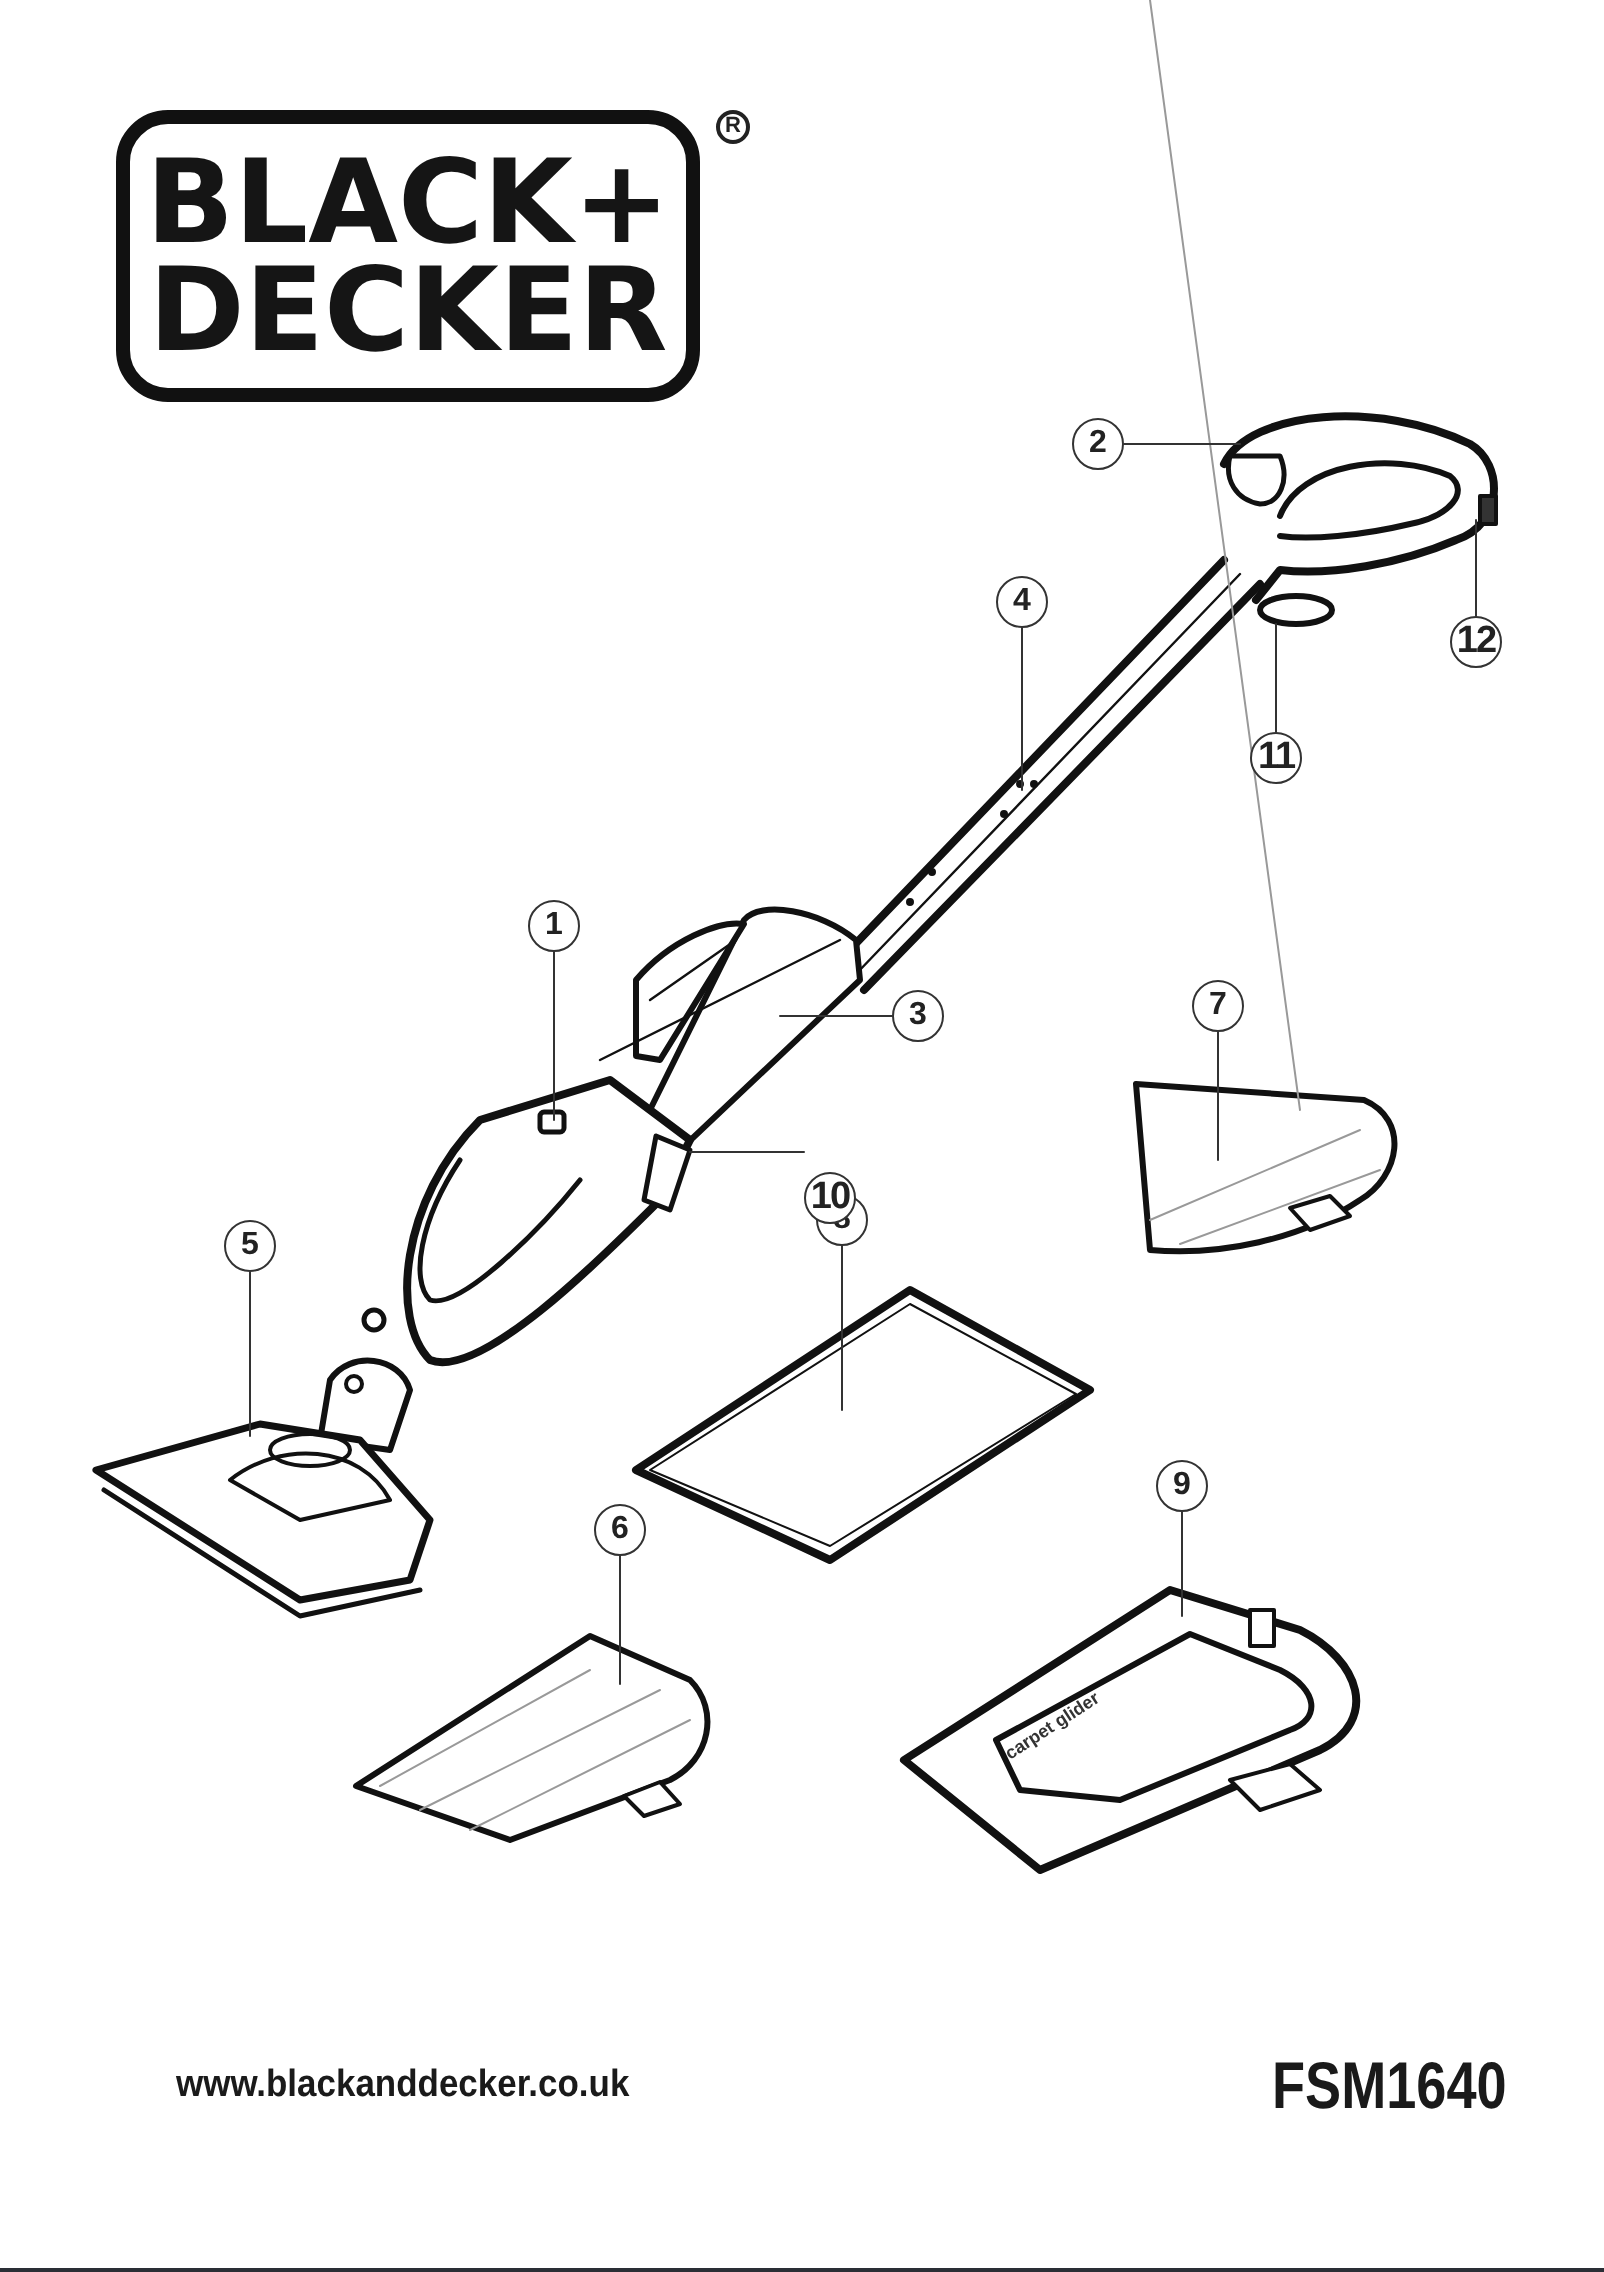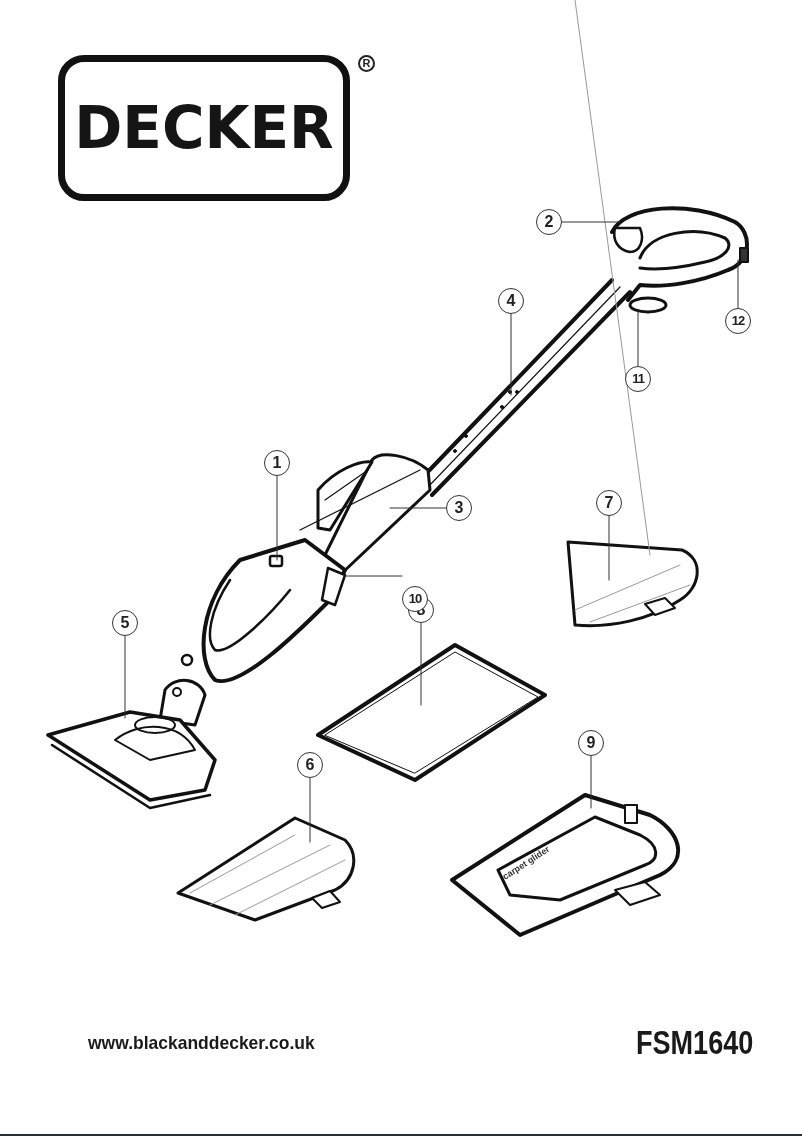--- a/index.html
+++ b/index.html
@@ -2,30 +2,31 @@
 <html><head>
 <meta charset="utf-8">
 <style>
   html, body { margin: 0; padding: 0; background: #ffffff; }
   body { width: 802px; height: 1136px; position: relative; overflow: hidden; font-family: "Liberation Sans", sans-serif; }
   .logo { position: absolute; left: 58px; top: 55px; width: 292px; height: 146px; border: 7px solid #111; border-radius: 26px; box-sizing: border-box; display: flex; flex-direction: column; justify-content: center; align-items: center; }
   .logo-line { font-family: "DejaVu Sans", sans-serif; font-weight: bold; font-size: 58px; line-height: 54px; letter-spacing: 0px; color: #151515; }
   .reg { position: absolute; left: 358px; top: 55px; width: 17px; height: 17px; border: 2px solid #222; border-radius: 50%; box-sizing: border-box; font-size: 11px; font-weight: bold; text-align: center; line-height: 13px; color: #222; }
   .illus { position: absolute; left: 0; top: 0; width: 802px; height: 1000px; }
   .callout { position: absolute; width: 26px; height: 26px; border: 1.5px solid #333; border-radius: 50%; box-sizing: border-box; background: #fff; font-family: "Liberation Sans", sans-serif; font-weight: bold; font-size: 16px; text-align: center; line-height: 23px; color: #222; }
-  .callout.two { font-size: 13px; letter-spacing: -1px; }
+  .callout.two { font-size: 19px; letter-spacing: -1px; }
   .website { position: absolute; left: 88px; top: 1032px; font-family: "Liberation Sans", sans-serif; font-weight: bold; font-size: 19px; color: #1a1a1a; transform: scaleX(0.92); transform-origin: left; }
   .model { position: absolute; left: 636px; top: 1024px; font-family: "Liberation Sans", sans-serif; font-weight: bold; font-size: 33px; color: #1a1a1a; transform: scaleX(0.82); transform-origin: left; }
   .bottom-rule { position: absolute; left: 0; bottom: 0; width: 802px; height: 2px; background: #2a2e35; }
   .glider-text { font-family: "Liberation Sans", sans-serif; font-weight: bold; font-size: 9px; fill: #333; }
 </style>
 </head>
 <body>
 
 <div class="logo">
+  <div class="logo-line">BLACK+</div>
   <div class="logo-line">DECKER</div>
 </div>
 <div class="reg">R</div>
 
 <svg class="illus" viewBox="0 0 802 1000" xmlns="http://www.w3.org/2000/svg">
   <g fill="none" stroke="#111" stroke-linejoin="round" stroke-linecap="round">
 
     <g>
       <path d="M612,232 C625,205 690,200 735,222 C752,232 752,262 728,270 C700,282 665,288 640,285 L628,300" stroke-width="4"></path>
       <path d="M640,258 C650,232 695,225 725,238 C735,246 725,258 705,262 C680,268 655,270 640,268" stroke-width="3"></path>

